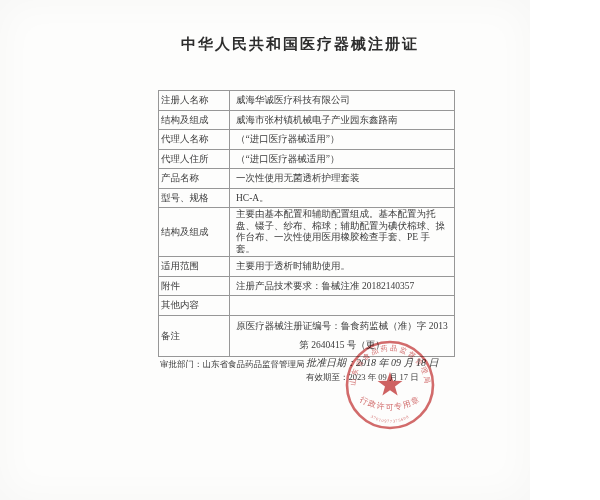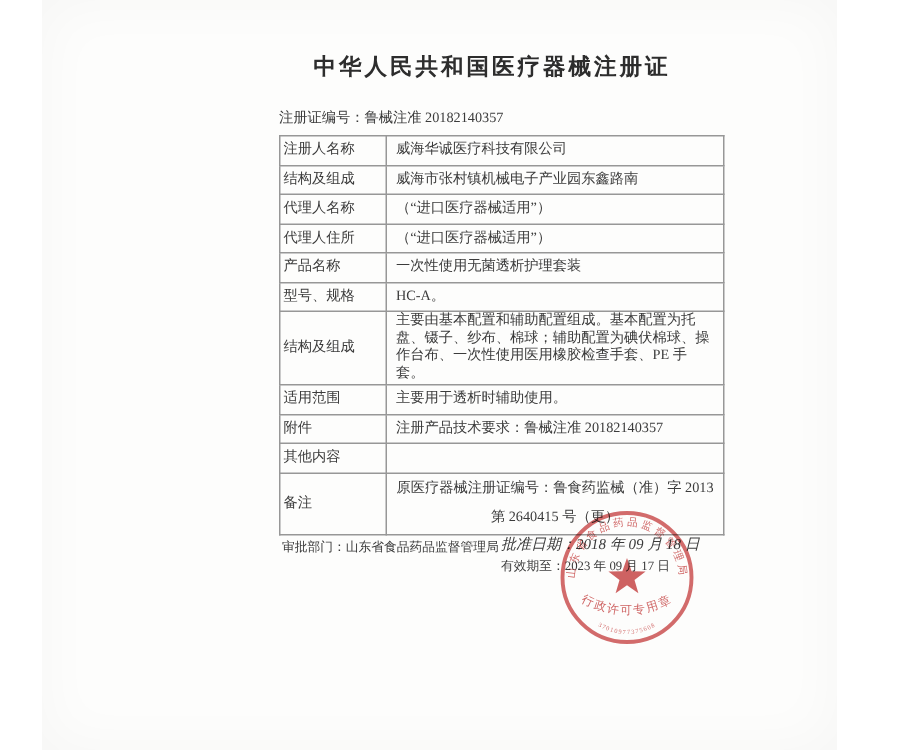--- a/index.html
+++ b/index.html
@@ -2,21 +2,20 @@
 <html><head>
 <meta charset="utf-8">
 <style>
   html,body{margin:0;padding:0;width:600px;height:500px;background:#ffffff;overflow:hidden;}
   .paper{
     position:absolute;left:0;top:0;width:530px;height:500px;
     background:#fdfdfc;
     font-family:"Liberation Serif","DejaVu Serif",serif;
     color:#3b3b3b;
     box-shadow:inset 0 0 40px rgba(0,0,0,0.03);
-    margin-left:28px;
   }
   .title{
     position:absolute;left:0;top:35px;width:600px;text-align:center;
     font-size:15px;font-weight:600;letter-spacing:2px;color:#2d2d2d;
   }
   .cert-no{position:absolute;left:158px;top:72px;font-size:9.5px;white-space:nowrap;}
   table.cert{
     position:absolute;left:158px;top:90px;width:278px;
     border-collapse:collapse;table-layout:fixed;
   }
@@ -40,21 +39,20 @@
   }
   .seal text{font-family:"Liberation Serif","DejaVu Serif",serif;}
 </style>
 </head>
 <body>
 
 <div class="paper">
 
   <div class="title">中华人民共和国医疗器械注册证</div>
 
-  <div class="cert-no">注册证编号：鲁械注准 20182140357</div>
 
   <table class="cert">
     <tbody>
       <tr class="rs">
         <td class="lbl">注册人名称</td>
         <td class="val">威海华诚医疗科技有限公司</td>
       </tr>
       <tr class="rs">
         <td class="lbl">结构及组成</td>
         <td class="val">威海市张村镇机械电子产业园东鑫路南</td>

